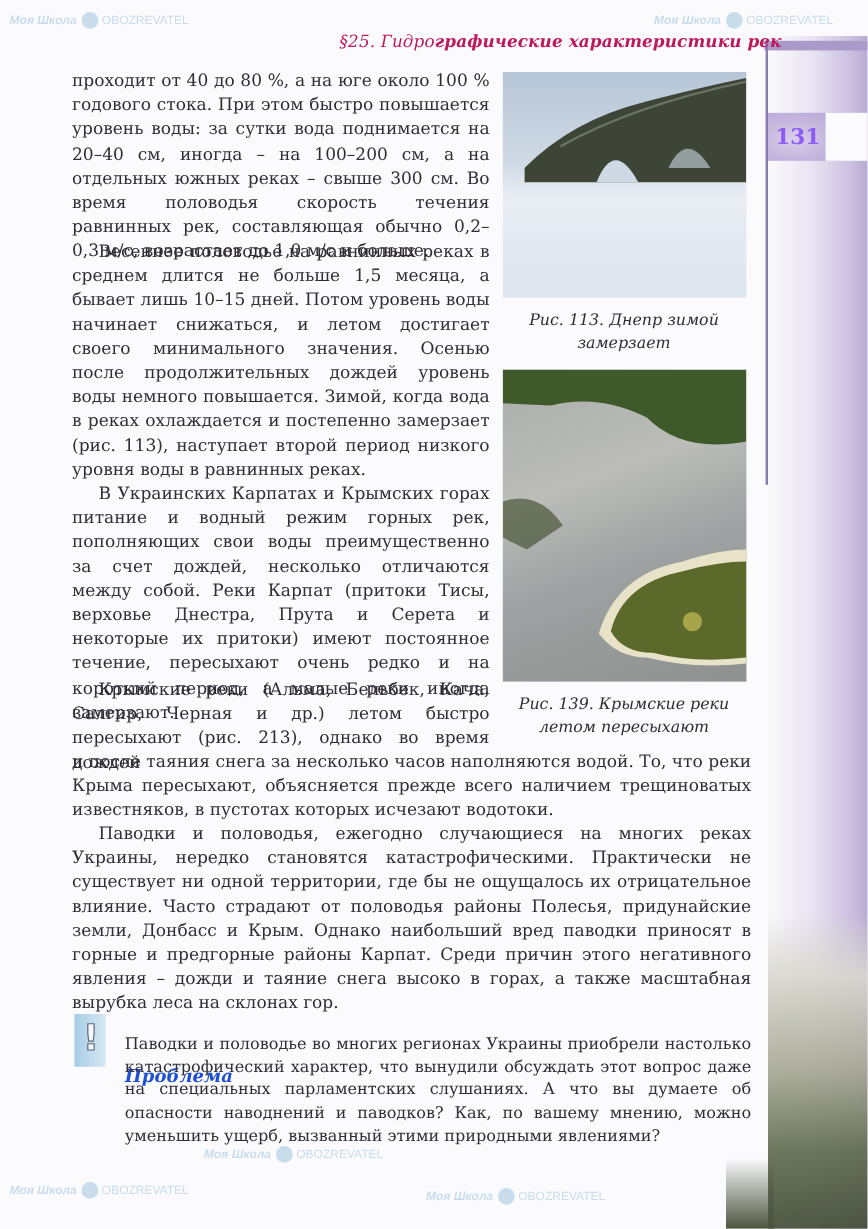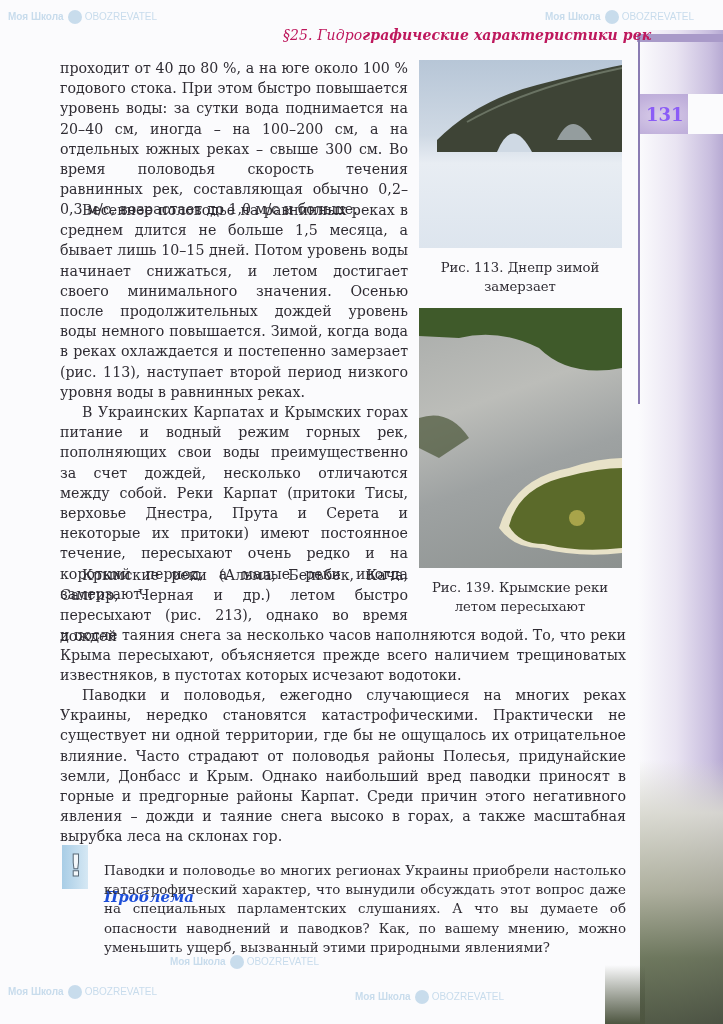--- a/index.html
+++ b/index.html
@@ -51,21 +51,21 @@
     background:linear-gradient(180deg, #b7c6d7 0%, #cfd9e4 40%, #e8edf3 55%, #dde5ee 100%);
   }
   .fig113 .bridge {
     position:absolute; left:18px; top:0; width:185px; height:92px;
   }
   .fig114 {
     top:308px; left:419px; width:203px; height:260px;
     background:linear-gradient(160deg, #a9acaa 0%, #bcbdb9 35%, #9ea2a2 60%, #8c918f 100%);
   }
   .caption {
-    position:absolute; font-size:13.2px; text-align:center; color:#2f2c33;
+    position:absolute; font-style:italic; font-size:13.2px; text-align:center; color:#2f2c33;
     line-height:19px;
   }
   .cap113 { top:258px; left:420px; width:200px; }
   .cap114 { top:578px; left:420px; width:200px; }
   .problem-icon {
     position:absolute; top:845px; left:62px; width:26px; height:44px;
     background:linear-gradient(90deg, #a8cde6, #d6e8f4);
   }
   .problem-icon span {
     position:absolute; top:3px; left:7px; font-size:30px; line-height:36px; color:#f4f8fb;
@@ -88,21 +88,21 @@
     opacity:0.9;
   }
   .deco-photo2 {
     position:absolute; top:965px; left:605px; width:40px; height:59px;
     background:linear-gradient(180deg, rgba(255,255,255,0), #4d5540);
   }
   .watermark {
     position:absolute; font-family:"Liberation Sans", sans-serif; font-size:10px; color:#9fc3df;
     opacity:0.55; white-space:nowrap; pointer-events:none;
   }
-  .watermark .wm-school { font-weight:bold; margin-right:4px; }
+  .watermark .wm-school { font-style:italic; font-weight:bold; margin-right:4px; }
   .watermark .wm-circle {
     display:inline-block; width:14px; height:14px; border-radius:50%; background:#9fc3df;
     vertical-align:middle; margin-right:3px;
   }
 </style>
 </head>
 <body>
 
 <div class="right-band"></div>
 <div class="band-top"></div>

